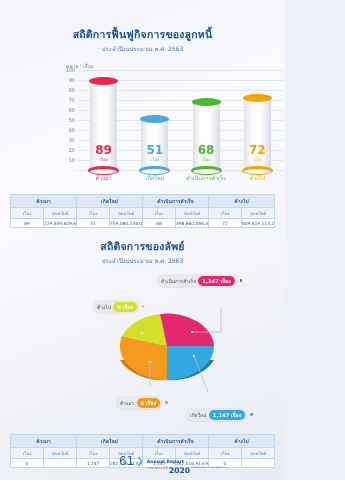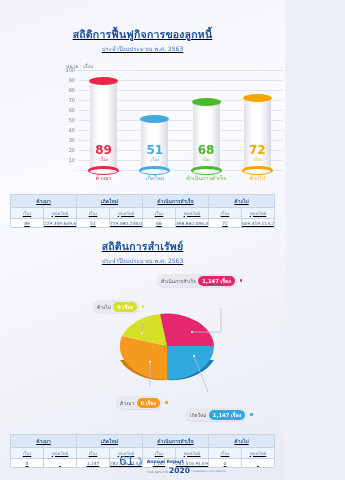--- a/index.html
+++ b/index.html
@@ -6,21 +6,20 @@
   html, body {
     width: 345px; height: 480px;
     font-family: "DejaVu Sans", sans-serif;
     background: #eef0f7;
     overflow: hidden;
   }
   .page {
     position: relative;
     width: 285px; height: 480px;
     background: linear-gradient(160deg,#f3f4fa 0%,#fafbfe 35%,#f0f2f8 70%,#e9ecf5 100%);
-    text-decoration: underline;
   }
 
   
   .sec-title {
     text-align: center;
     color: #1b4f9c;
     font-weight: bold;
     letter-spacing: .2px;
   }
   .sec-sub {
@@ -104,21 +103,21 @@
     font-size: 5.2px; color: #ffffff; font-weight: bold;
     border-radius: 6px; padding: 1px 4px;
   }
   .dot { width: 2.5px; height: 2.5px; border-radius: 50%; margin-left: 3px; }
 
   
   .footer { position: absolute; left: 0; bottom: 6px; width: 345px; display: flex; justify-content: center; align-items: center; }
   .pg-num { font-size: 12px; color: #2f5fa4; margin-right: 2px; }
   .pg-slash { font-size: 9px; color: #8fa8cc; margin-right: 3px; }
   .ar-top { font-size: 4.6px; font-weight: bold; color: #1b4f9c; line-height: 1; }
-  .ar-bot { display: flex; align-items: flex-end; line-height: 1; }
+  .ar-bot { display: flex; align-items: flex-start; line-height: 1; }
   .ar-th { font-size: 3px; color: #4a6fa5; margin-right: 1.5px; }
   .ar-yr { font-size: 7.5px; font-weight: bold; color: #1b4f9c; margin-right: 1.5px; }
   .ar-org { font-size: 2.6px; color: #5a7fae; }
 </style>
 </head>
 <body>
 
 <div class="page">
 
   <div>
@@ -252,21 +251,21 @@
           <td>68</td>
           <td>398,860,086,320.10</td>
           <td>72</td>
           <td>609,419,113,281.05</td>
         </tr>
       </tbody>
     </table>
   </div>
 
   <div>
-    <div class="sec-title" id="title2">สถิตินการสำเรัพย์</div>
+    <div class="sec-title" id="title2">สถิติจการของลัพย์</div>
     <div class="sec-sub">ประจำปีงบประมาณ พ.ศ. 2563</div>
 
     <div class="pie-wrap">
       <div class="pie-stage">
         <svg class="pie-svg" width="118" height="96" viewBox="0 0 118 96">
 
           <path d="M59,48 L59,62 L12,62 A47,34 0 0,0 59,82 Z" fill="#c97a12"></path>
           <path d="M59,48 L59,62 L106,62 A47,34 0 0,1 59,82 Z" fill="#1d7bab"></path>
           <path d="M59,48 L52,16 L52,30 L59,62 Z" fill="#8e1340"></path>
 

